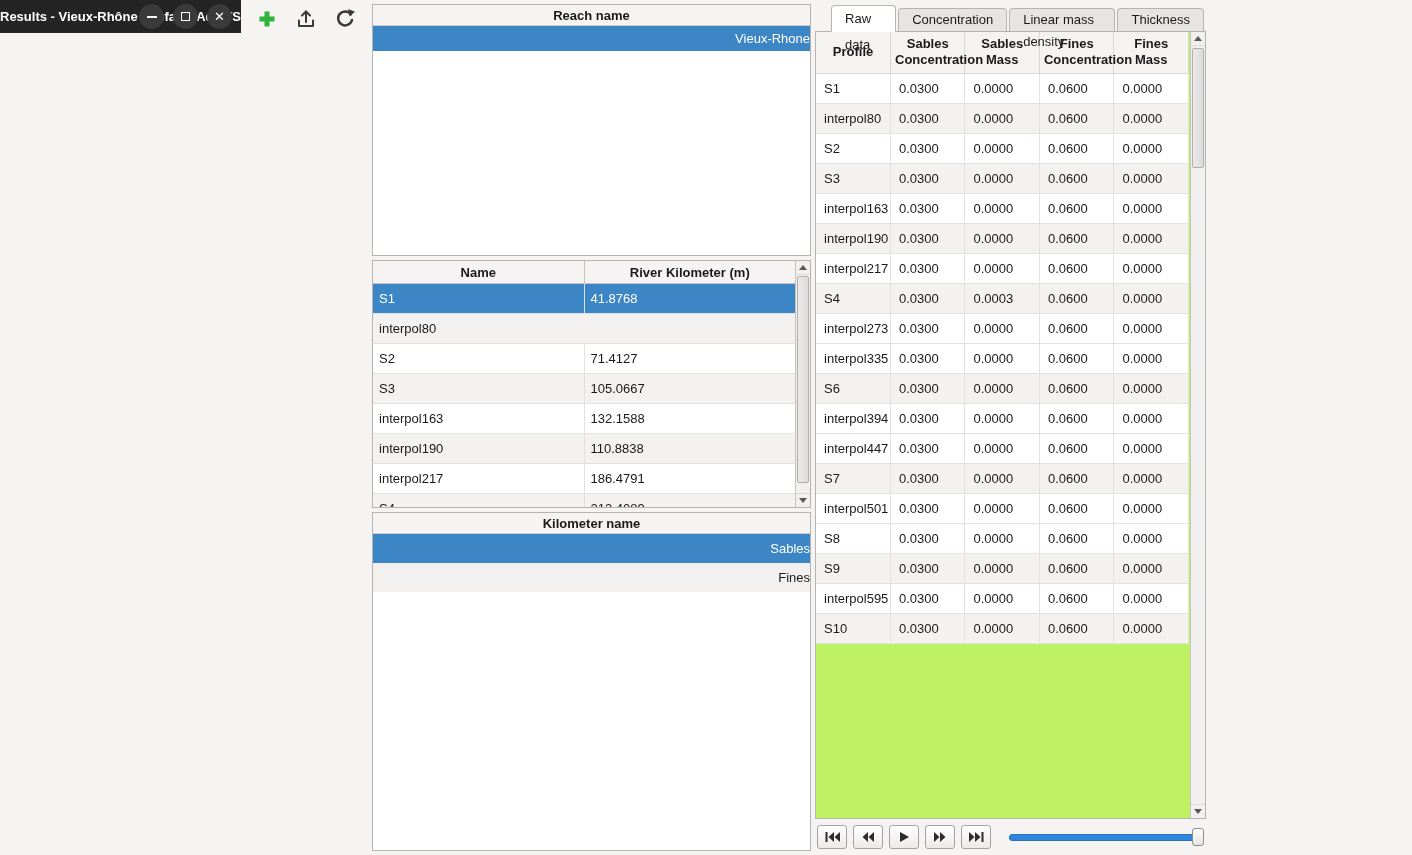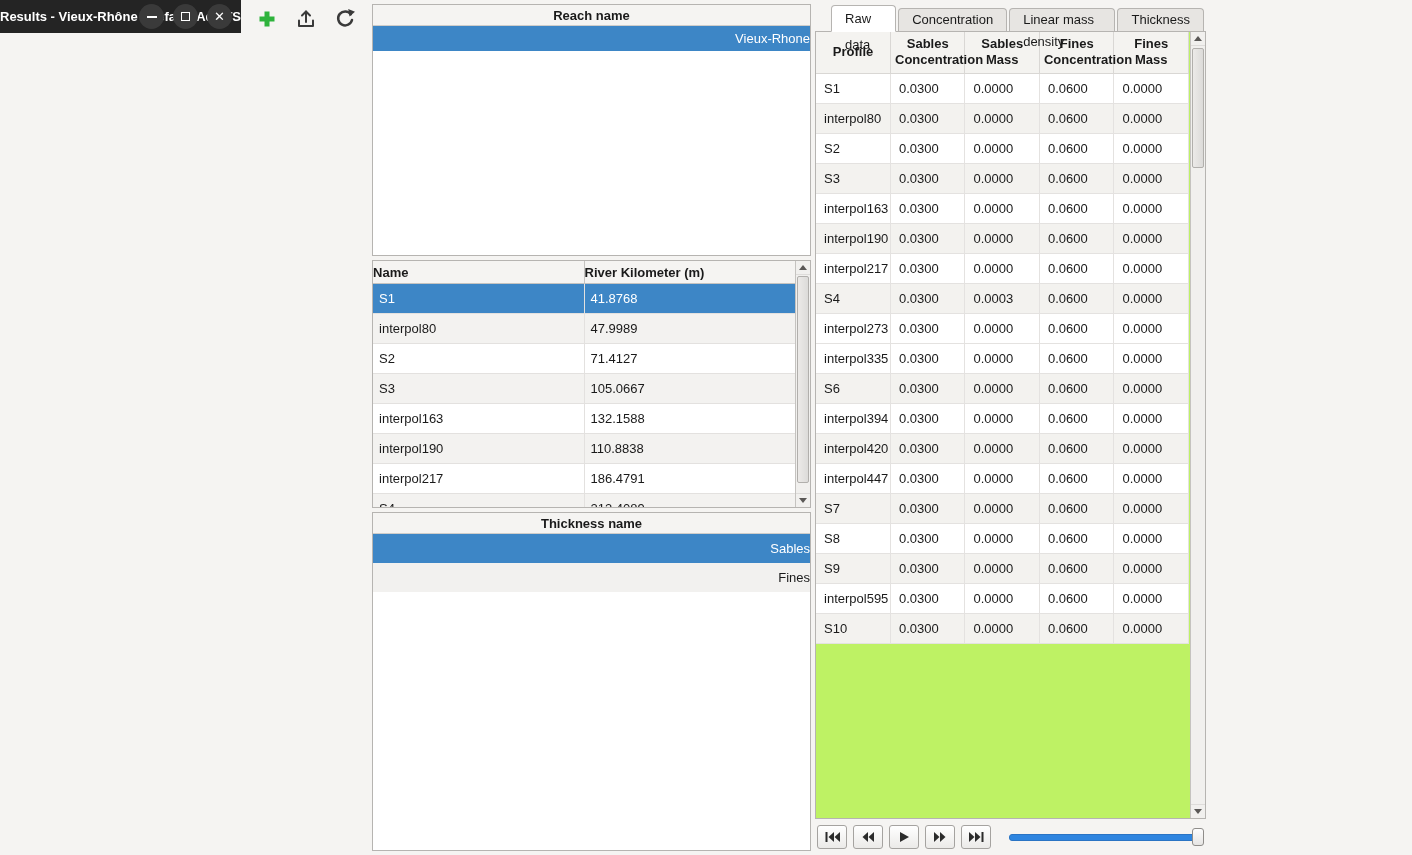--- a/index.html
+++ b/index.html
@@ -29,21 +29,21 @@
   .pollutant-panel { flex: 1; }
   .panel-header { height: 21px; line-height: 21px; text-align: center; font-weight: bold; background: #f5f4f2; border-bottom: 1px solid #cfcdca; }
 
   .select-item { height: 25px; line-height: 25px; padding-left: 6px; background: #fff; text-align: right; }
   .pol-item { height: 29px; line-height: 29px; }
   .select-item.selected { background: #3d86c6; color: #fff; }
   .select-item.alt { background: #f2f1ef; }
 
   
   .profiles-header { display: flex; height: 23px; margin-right: 15px; background: #f5f4f2; border-bottom: 1px solid #c5c3c0; font-weight: bold; }
-  .ph-cell { flex: 1; text-align: left; line-height: 23px; }
+  .ph-cell { flex: 1; text-align: center; line-height: 23px; }
   .ph-cell:first-child { border-right: 1px solid #c5c3c0; }
   .profiles-body { margin-right: 15px; }
   .prow { display: flex; height: 30px; line-height: 29px; border-bottom: 1px solid #e3e1df; background: #fff; }
   .prow.alt { background: #f3f2f0; }
   .prow.selected { background: #3d86c6; color: #fff; }
   .pcell { flex: 1; padding-left: 6px; overflow: hidden; border-right: 1px solid #e3e1df; }
   .pcell:last-child { border-right: none; }
 
   
   .vscroll { position: absolute; top: 0; right: 0; bottom: 0; width: 15px; background: #f1f0ee; border-left: 1px solid #c5c3c0; }
@@ -135,21 +135,20 @@
           <div class="ph-cell">Name</div>
           <div class="ph-cell">River Kilometer (m)</div>
         </div>
         <div class="profiles-body">
             <div class="prow selected">
               <div class="pcell">S1</div>
               <div class="pcell">41.8768</div>
             </div>
             <div class="prow alt">
               <div class="pcell">interpol80</div>
-              <div class="pcell">47.9989</div>
             </div>
             <div class="prow">
               <div class="pcell">S2</div>
               <div class="pcell">71.4127</div>
             </div>
             <div class="prow alt">
               <div class="pcell">S3</div>
               <div class="pcell">105.0667</div>
             </div>
             <div class="prow">
@@ -174,21 +173,21 @@
               <div class="arr arr-up"></div>
             </div>
           <div class="sb-thumb"></div>
           <div class="sb-btn sb-down">
               <div class="arr arr-down"></div>
             </div>
         </div>
       </section>
 
       <section class="panel pollutant-panel">
-        <div class="panel-header">Thickness name</div>
+        <div class="panel-header">Kilometer name</div>
         <div class="list">
             <div class="select-item pol-item selected">Sables</div>
             <div class="select-item pol-item alt">Fines</div>
           </div>
       </section>
 
     </div>
 
     <div class="right-panel">
 
@@ -299,36 +298,36 @@
                 <td>0.0600</td>
                 <td>0.0000</td>
               </tr>
               <tr>
                 <td>interpol394</td>
                 <td>0.0300</td>
                 <td>0.0000</td>
                 <td>0.0600</td>
                 <td>0.0000</td>
               </tr>
-              <tr class="alt">
-                <td>interpol420</td>
-                <td>0.0300</td>
-                <td>0.0000</td>
-                <td>0.0600</td>
-                <td>0.0000</td>
-              </tr>
               <tr>
                 <td>interpol447</td>
                 <td>0.0300</td>
                 <td>0.0000</td>
                 <td>0.0600</td>
                 <td>0.0000</td>
               </tr>
               <tr class="alt">
                 <td>S7</td>
+                <td>0.0300</td>
+                <td>0.0000</td>
+                <td>0.0600</td>
+                <td>0.0000</td>
+              </tr>
+              <tr>
+                <td>interpol501</td>
                 <td>0.0300</td>
                 <td>0.0000</td>
                 <td>0.0600</td>
                 <td>0.0000</td>
               </tr>
               <tr>
                 <td>S8</td>
                 <td>0.0300</td>
                 <td>0.0000</td>
                 <td>0.0600</td>

